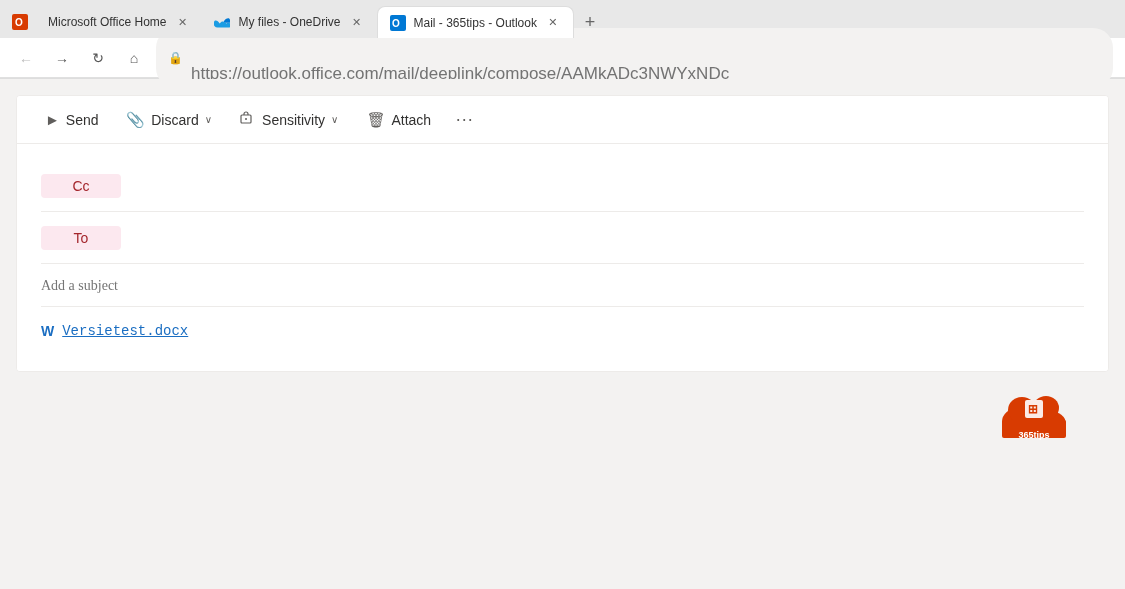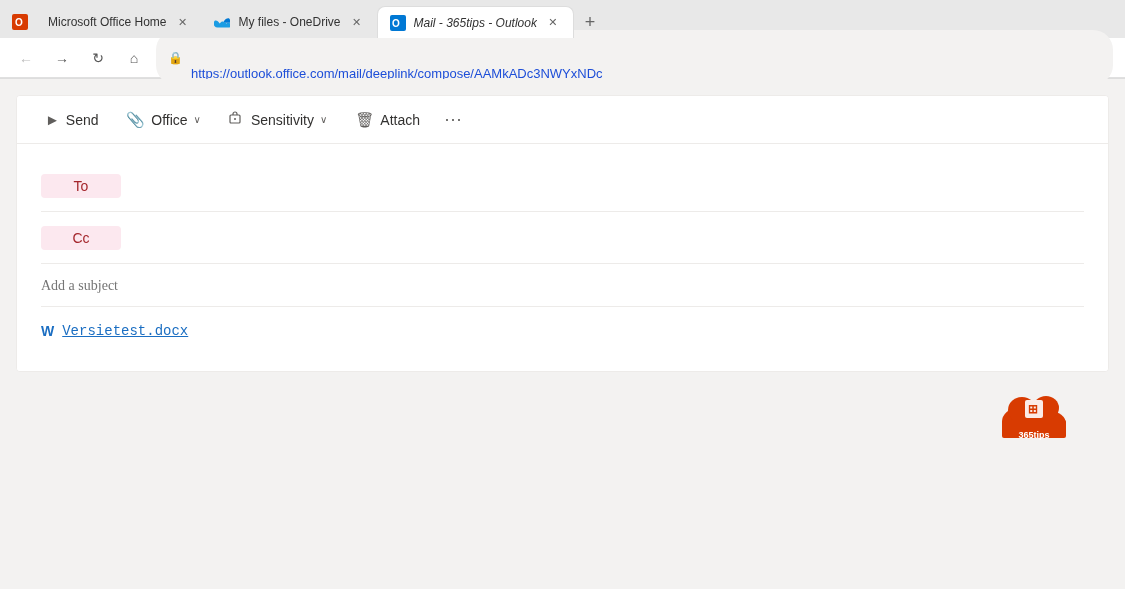--- a/index.html
+++ b/index.html
@@ -111,22 +111,22 @@
       padding: 4px 12px;
       gap: 8px;
       font-size: 13px;
       color: #333;
     }
     .url-lock {
       color: #555;
       font-size: 12px;
     }
     .url-text {
-      font-size: 13px;
-      color: #1d4ed8;
+      font-size: 17px;
+      color: #737373;
       margin-top: 32px;
     }
 
     
     .compose-toolbar {
       display: flex;
       align-items: center;
       background: #ffffff;
       height: 48px;
       padding: 0 16px;
@@ -282,21 +282,21 @@
       <span class="tab-close">✕</span>
     </div>
 
     <div class="tab active">
       <span class="tab-icon">
         <svg width="16" height="16" viewBox="0 0 16 16">
           <rect width="16" height="16" rx="2" fill="#0078D4"></rect>
           <text x="2" y="12" font-size="10" fill="white" font-weight="bold">O</text>
         </svg>
       </span>
-      <span style="font-size:12px;overflow:hidden;text-overflow:ellipsis;white-space:nowrap;max-width:140px;font-style:italic;">Mail - 365tips - Outlook</span>
+      <span style="font-size:12px;overflow:hidden;text-overflow:ellipsis;white-space:nowrap;max-width:140px;">Mail - 365tips - Outlook</span>
       <span class="tab-close">✕</span>
     </div>
 
     <div class="tab-new">+</div>
   </div>
 
   <div class="address-bar">
     <div class="nav-btn disabled">
       <span>←</span>
     </div>
@@ -320,21 +320,21 @@
   <div class="compose-card">
 
     <div class="compose-toolbar">
       <div class="toolbar-btn">
         <span class="btn-icon">►</span>
         <span>Send</span>
       </div>
 
       <div class="toolbar-btn">
         <span class="btn-icon">📎</span>
-        <span>Office</span>
+        <span>Discard</span>
         <span style="font-size:10px;color:#605e5c;">∨</span>
       </div>
 
       <div class="toolbar-btn">
         <span class="btn-icon">
           <svg width="16" height="16" viewBox="0 0 16 16" fill="none">
             <rect x="1" y="5" width="10" height="8" rx="1" stroke="#605e5c" stroke-width="1.2"></rect>
             <path d="M4 5V4a2 2 0 0 1 4 0v1" stroke="#605e5c" stroke-width="1.2"></path>
             <circle cx="6" cy="9" r="1" fill="#605e5c"></circle>
           </svg>
@@ -350,28 +350,28 @@
 
       <div class="toolbar-more">
         <span>···</span>
       </div>
     </div>
 
     <div class="compose-area">
 
       <div class="recipient-row">
         <div class="recipient-label">
-          <span>To</span>
+          <span>Cc</span>
         </div>
         <input class="recipient-input" type="text" placeholder="" style="">
       </div>
 
       <div class="recipient-row">
         <div class="recipient-label">
-          <span>Cc</span>
+          <span>To</span>
         </div>
         <input class="recipient-input" type="text" placeholder="" style="">
       </div>
 
       <div class="subject-row">
         <input class="subject-input" type="text" placeholder="Add a subject" style="">
       </div>
 
       <div class="attachment-row">
         <span class="attachment-icon" style="color:#1b6ec2;font-weight:bold;font-size:14px;">W</span>

